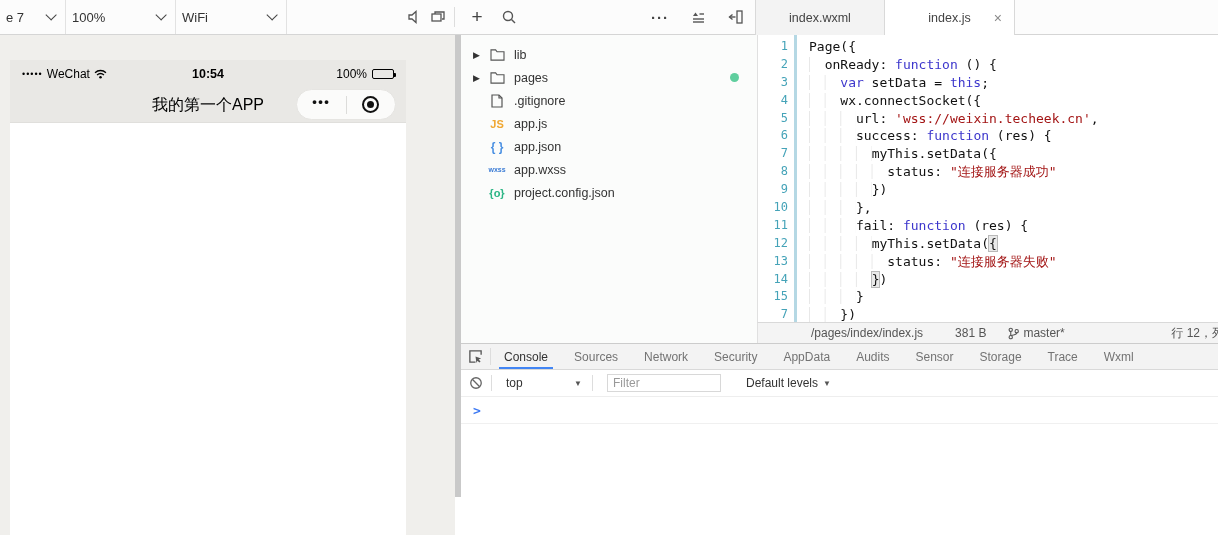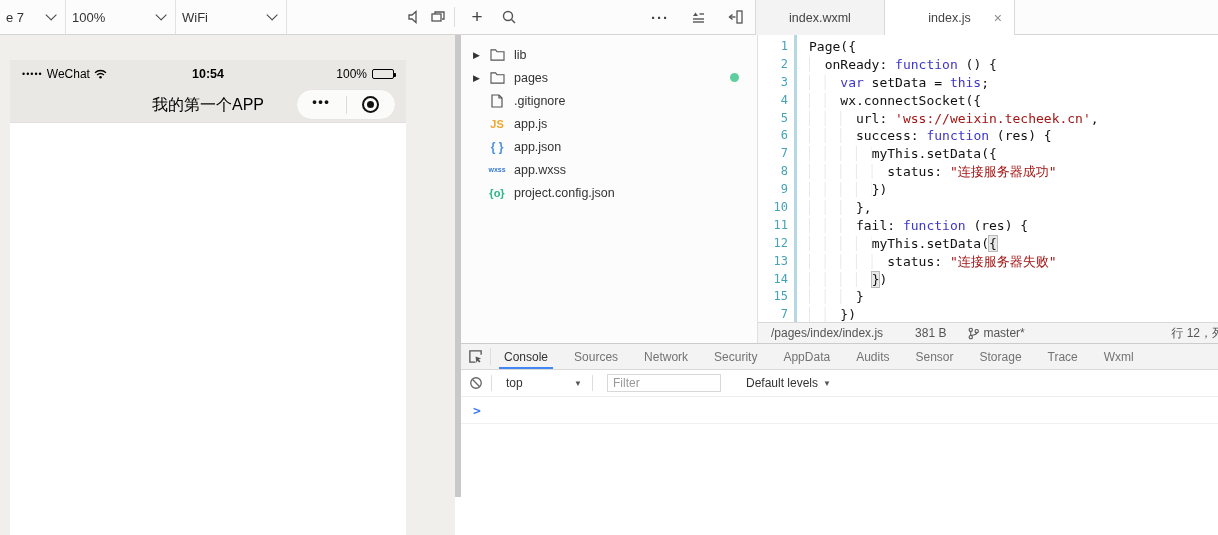--- a/index.html
+++ b/index.html
@@ -80,21 +80,21 @@
   .code-line { height:17.9px; line-height:17.9px; font-size:13px; color:#111; white-space:pre; }
   .kw { color:#3c36cc; }
   .str { color:#a31515; }
   .bm { background:#e9e9e9; outline:1px solid #b9b9b9; }
   .ind { background-image:linear-gradient(to right,#e8e8e8 1px,transparent 1px);
     background-size:15.65px 100%; }
 
   
   .estatus { position:absolute; left:757px; top:287px; width:461px; height:21px; background:#f4f4f4;
     border-top:1px solid #d9d9d9; border-left:1px solid #e0e0e0;
-    display:flex; align-items:center; font-size:12px; color:#555; overflow:hidden; }
+    display:flex; align-items:center; font-size:12px; color:#555; overflow:hidden;padding-left:40px; }
   .estatus .path { margin-left:13px; }
   .estatus .size { margin-left:32px; }
   .estatus .branch { margin-left:22px; display:flex; align-items:center; gap:4px; }
   .estatus .pos { margin-left:auto; margin-right:-6px; white-space:nowrap; }
 
   
   .devtools { position:absolute; left:461px; top:308px; width:827px; height:192px; background:#fff;
     border-top:1px solid #ccc; }
   .dt-tabbar { height:26px; background:#f3f3f3; border-bottom:1px solid #d9d9d9;
     display:flex; align-items:stretch; }

